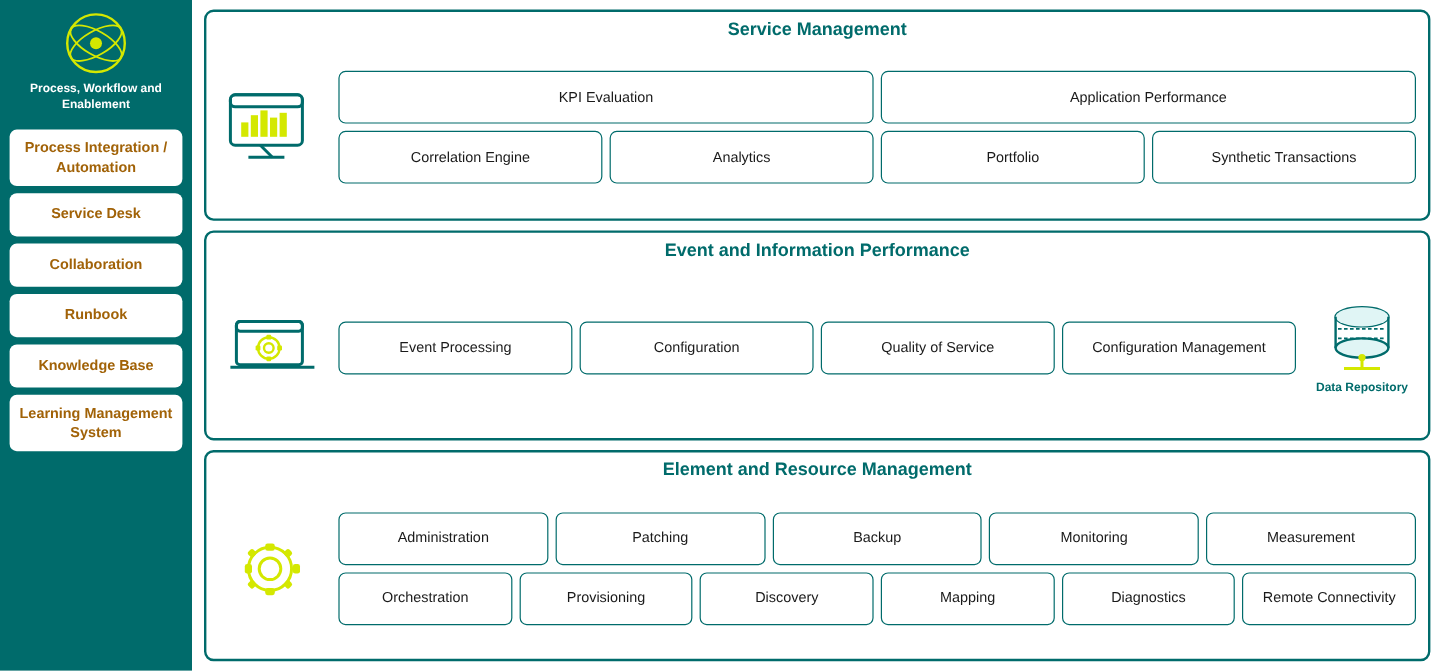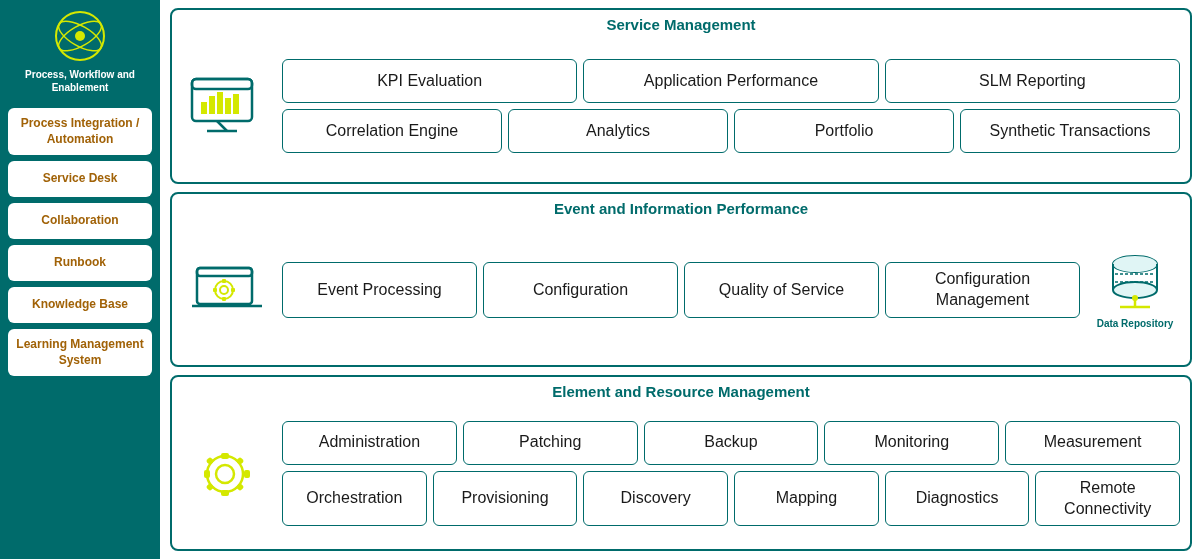--- a/index.html
+++ b/index.html
@@ -120,21 +120,21 @@
       display: flex;
       flex-direction: row;
       gap: 6px;
     }
 
     .card {
       border: 1.5px solid #006b6b;
       border-radius: 6px;
       padding: 6px 8px;
       text-align: center;
-      font-size: 16px;
+      font-size: 12px;
       color: #1a1a1a;
       cursor: pointer;
       background: #fff;
       display: flex;
       align-items: center;
       justify-content: center;
       min-height: 44px;
       flex: 1;
       line-height: 1.3;
     }
@@ -205,21 +205,20 @@
           <rect x="30" y="18" width="6" height="22" fill="#d4e800"></rect>
           <rect x="38" y="24" width="6" height="16" fill="#d4e800"></rect>
           <rect x="46" y="20" width="6" height="20" fill="#d4e800"></rect>
         </svg>
       </div>
 
       <div class="cards-grid">
         <div class="cards-row">
           <div class="card">KPI Evaluation</div>
           <div class="card">Application Performance</div>
-          <div class="card">SLM Reporting</div>
         </div>
         <div class="cards-row">
           <div class="card">Correlation Engine</div>
           <div class="card">Analytics</div>
           <div class="card">Portfolio</div>
           <div class="card">Synthetic Transactions</div>
         </div>
       </div>
     </div>
   </div>

